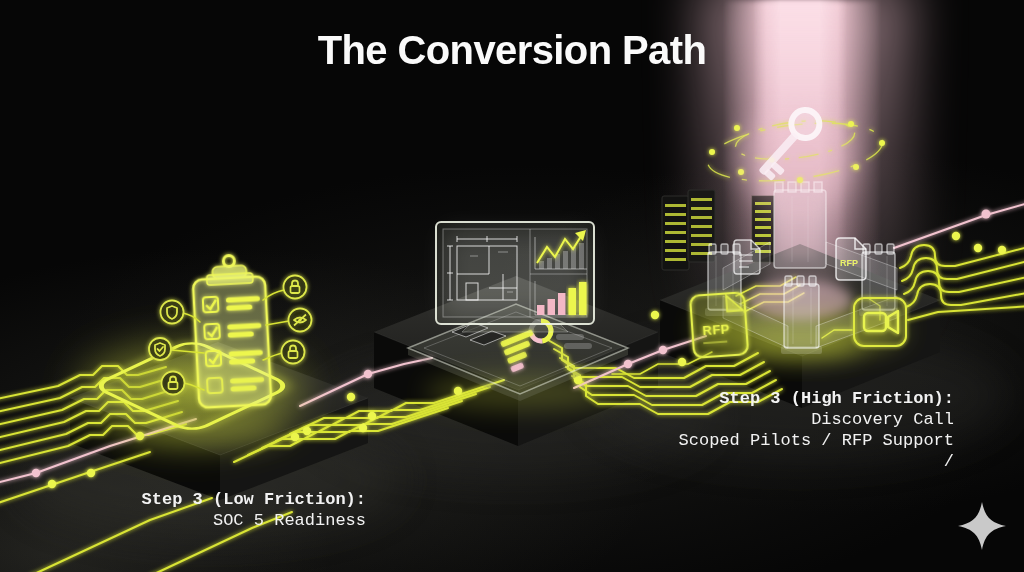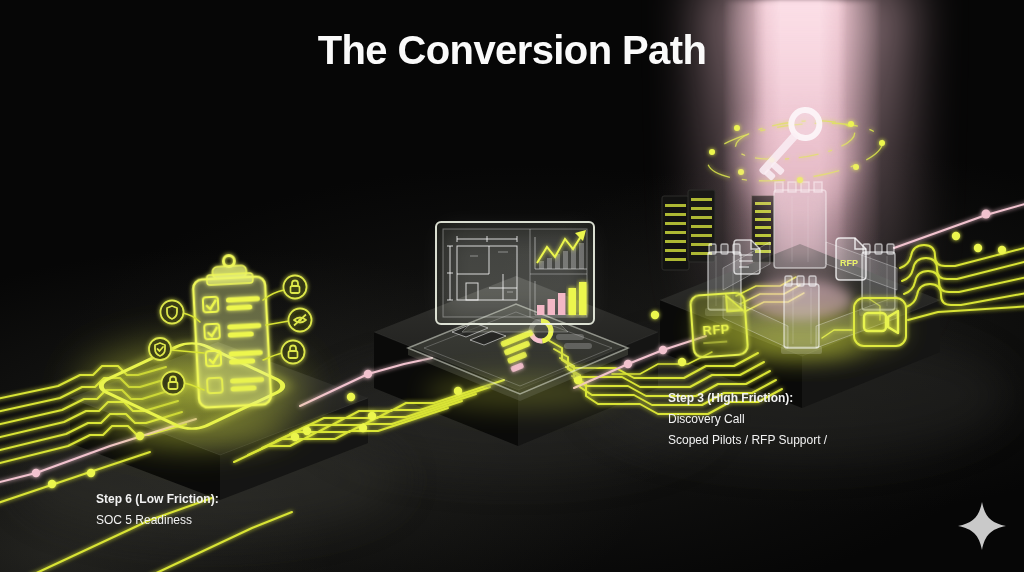--- a/index.html
+++ b/index.html
@@ -24,21 +24,21 @@
     background:linear-gradient(to bottom, rgba(247,205,216,0.95), rgba(244,196,210,0.78) 40%, rgba(240,186,204,0.38) 75%, rgba(240,186,204,0) 100%);
     -webkit-mask-image:linear-gradient(to right, transparent, #000 28%, #000 72%, transparent);
     mask-image:linear-gradient(to right, transparent, #000 28%, #000 72%, transparent);
     filter:blur(3px);}
   .beam-core{position:absolute;left:752px;top:0;width:96px;height:300px;
     background:linear-gradient(to bottom, rgba(252,224,232,0.95), rgba(248,208,220,0.6) 55%, rgba(248,208,220,0) 100%);
     -webkit-mask-image:linear-gradient(to right, transparent, #000 30%, #000 70%, transparent);
     mask-image:linear-gradient(to right, transparent, #000 30%, #000 70%, transparent);
     filter:blur(2px);}
   .scene{position:absolute;left:0;top:0;}
-  .step-label{position:absolute;text-align:left;color:#f2f2f2;font-size:12px;line-height:21px;}
+  .step-label{position:absolute;text-align:right;color:#f2f2f2;font-size:17px;line-height:21px;font-family:Liberation Mono, monospace;}
   .step-heading{font-weight:700;}
   #step1{left:96px;top:489px;width:270px;}
   #step2{left:377px;top:448px;width:282px;}
   #step3{left:668px;top:388px;width:286px;}
   
   .trace{fill:none;stroke:#d9e435;stroke-width:2;stroke-linecap:round;stroke-linejoin:round;}
   .thin{stroke-width:1.5;}
   .tpink{stroke:#f2c3cf;}
   .dot{fill:#ecf64d;}
   .dotp{fill:#f2c3cf;}
@@ -444,21 +444,21 @@
     </g>
 
     <g transform="translate(982,526)">
       <path d="M 0 -24 C 3 -9 9 -3 24 0 C 9 3 3 9 0 24 C -3 9 -9 3 -24 0 C -9 -3 -3 -9 0 -24 Z" fill="#c9c9c9"></path>
     </g>
   </svg>
 
   <div class="title">The Conversion Path</div>
 
   <div class="step-label" id="step1">
-    <div class="step-heading">Step 6 (Low Friction):</div>
+    <div class="step-heading">Step 3 (Low Friction):</div>
     <div class="step-line">SOC 5 Readiness</div>
   </div>
   <div class="step-label" id="step3">
     <div class="step-heading">Step 3 (High Friction):</div>
     <div class="step-line">Discovery Call</div>
     <div class="step-line">Scoped Pilots / RFP Support /</div>
   </div>
 
 </div>
 

